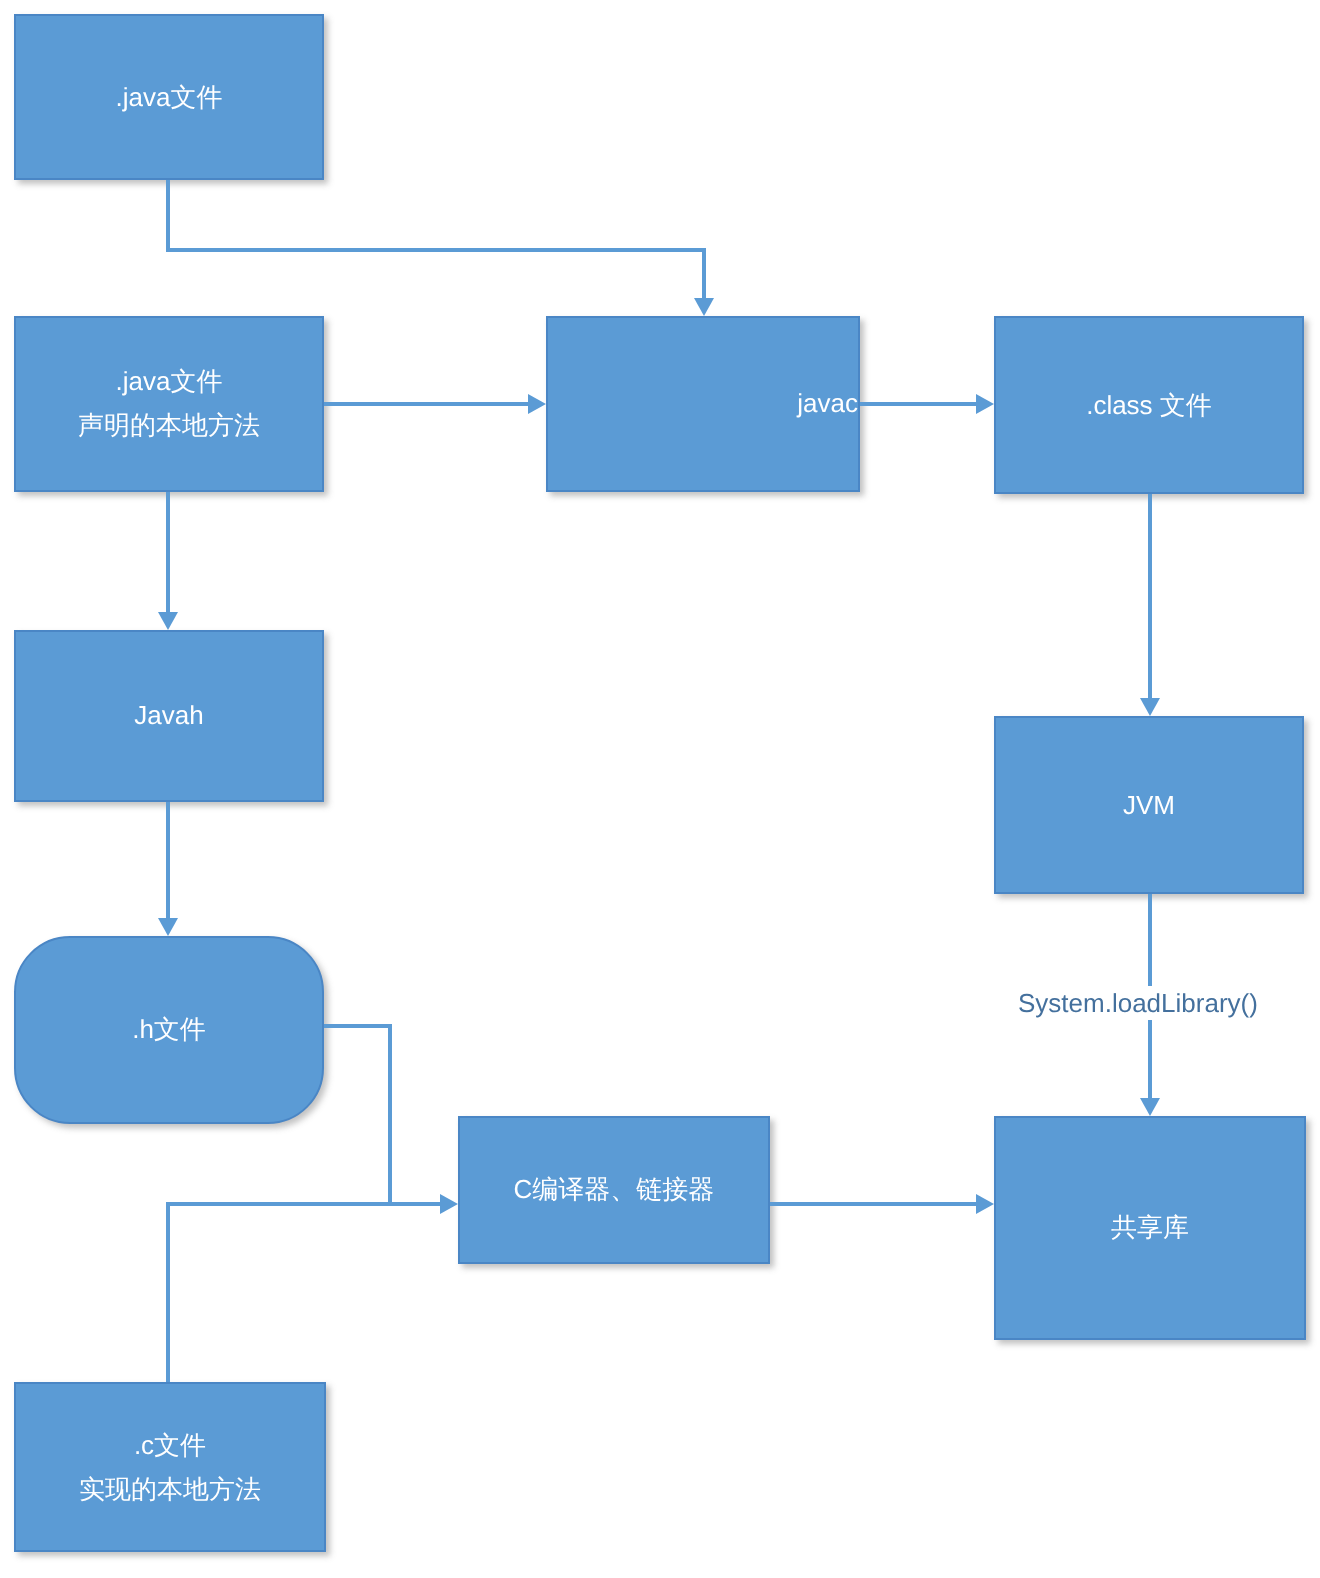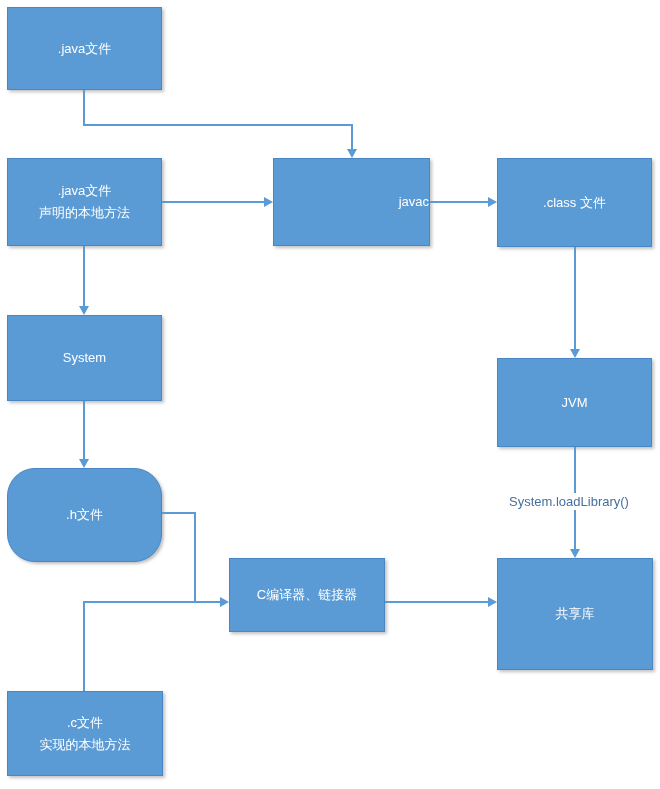--- a/index.html
+++ b/index.html
@@ -82,21 +82,21 @@
 
   <div class="node" style="left:273px; top:158px; width:157px; height:88px;align-items:flex-end;">
     <span>javac</span>
   </div>
 
   <div class="node" style="left:497px; top:158px; width:155px; height:89px;">
     <span>.class 文件</span>
   </div>
 
   <div class="node" style="left:7px; top:315px; width:155px; height:86px;">
-    <span>System</span>
+    <span>Javah</span>
   </div>
 
   <div class="node" style="left:497px; top:358px; width:155px; height:89px;">
     <span>JVM</span>
   </div>
 
   <div class="node" style="left:7px; top:468px; width:155px; height:94px;border-radius:28px;">
     <span>.h文件</span>
   </div>
 

